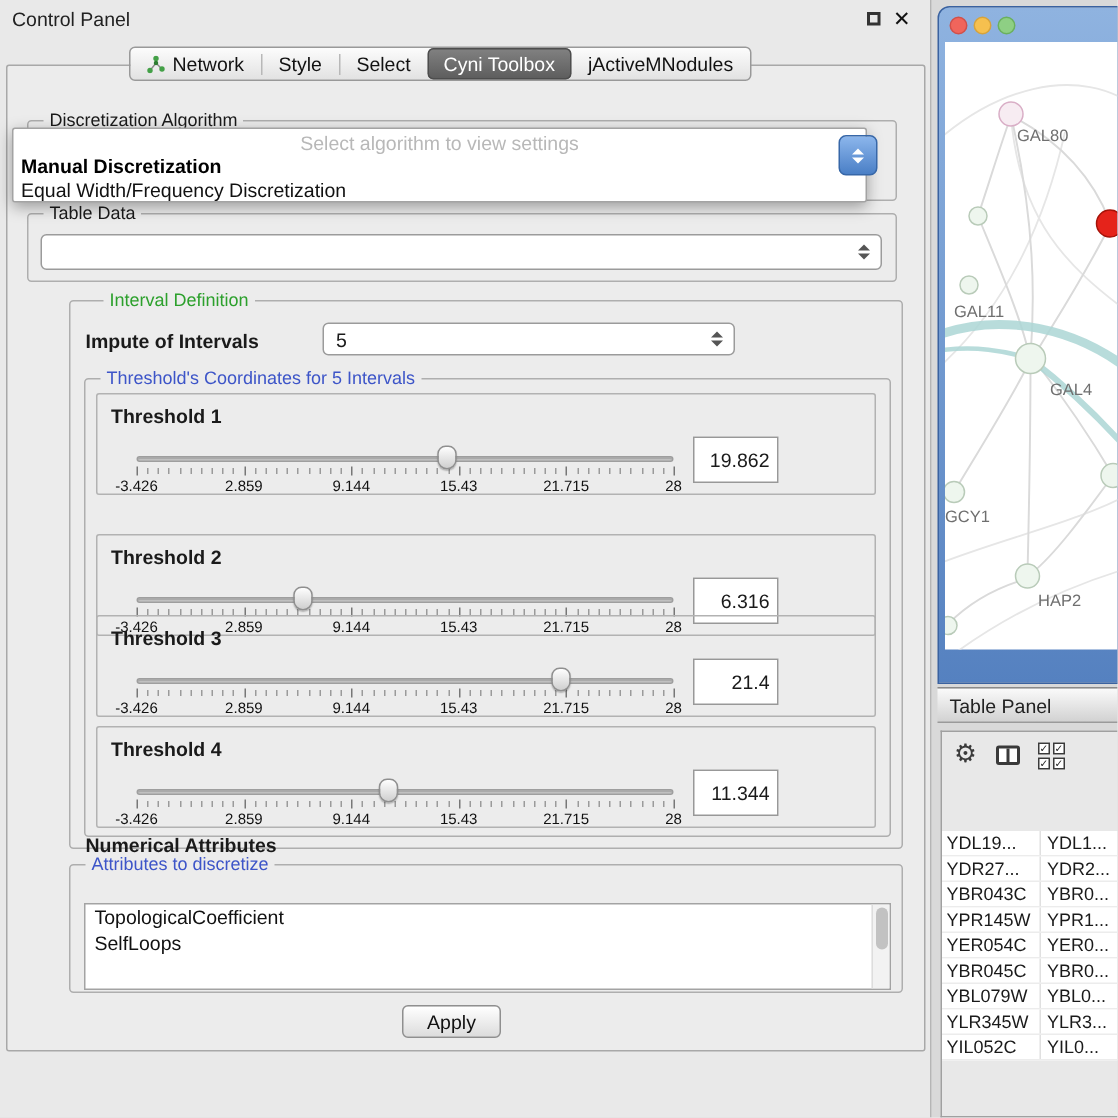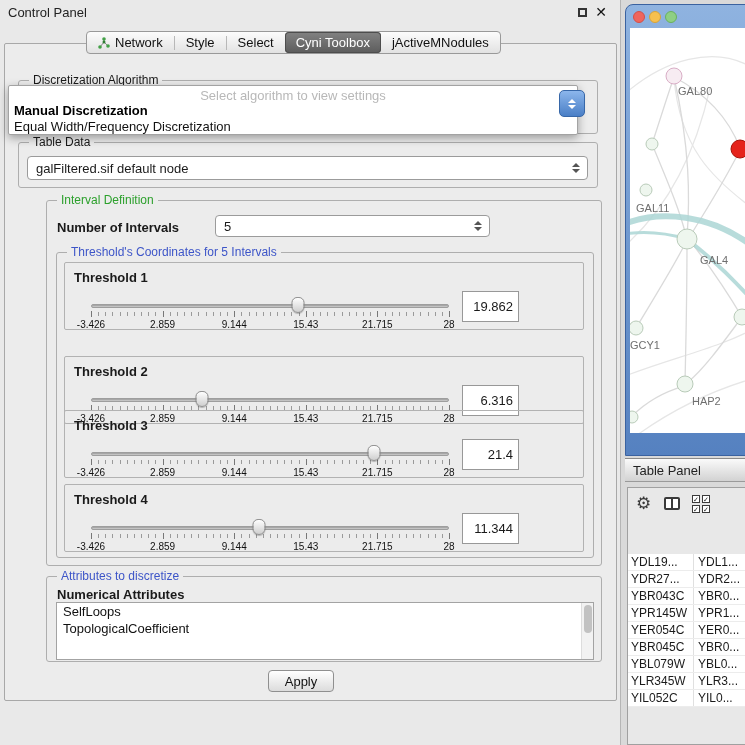--- a/index.html
+++ b/index.html
@@ -23,21 +23,21 @@
   .tabbar.top { left:86px; top:31px; }
   .tabbar.bottom { left:146px; top:703px; }
   .tab { display:flex; align-items:center; gap:5px; padding:0 11px; height:100%; color:#111; white-space:nowrap; }
   .tab.selected { background:linear-gradient(#828282,var(--selected-tab-dark,#5c5c5c)); color:#fff;
                   border-radius:4px; box-shadow:inset 0 0 0 1px #4d4d4d; }
   .tab-sep { width:1px; height:14px; background:#b8b8b8; }
 
   .group { position:absolute; border:1px solid #aeaeae; border-radius:3px; }
   .group-title { position:absolute; top:-8px; left:10px; background:#ececec; padding:0 4px;
                  font-size:12px; color:#1a1a1a; white-space:nowrap; }
-  .group-title.green { color:var(--group-title-green,#2ca02c); }
+  .group-title.green { color:var(--group-title-green,#2ca02c);margin-left:12px; }
   .group-title.blue  { color:var(--group-title-blue,#3d55c8); }
 
   .group-disc       { left:18px; top:80px;  width:580px; height:54px; }
   .group-table-data { left:18px; top:142px; width:580px; height:46px; }
   .group-interval   { left:46px; top:200px; width:556px; height:366px; }
   .group-thresholds { left:56px; top:252px; width:538px; height:306px; }
   .group-attrs      { left:46px; top:576px; width:556px; height:86px; }
 
   
   .algo-popup { position:absolute; left:8px; top:85px; width:570px; height:50px; background:#fff;
@@ -58,21 +58,21 @@
   .combo-arrows { position:absolute; right:7px; top:50%; transform:translateY(-50%);
                   display:flex; flex-direction:column; gap:2px; }
   .combo-arrows i { width:0; height:0; border-left:4px solid transparent; border-right:4px solid transparent; }
   .combo-arrows .up   { border-bottom:4px solid #555; }
   .combo-arrows .down { border-top:4px solid #555; }
   .table-data-combo { left:27px; top:156px; width:561px; height:24px; }
   .intervals-combo  { left:215px; top:215px; width:275px; height:22px; }
 
   .bold-label { position:absolute; font-size:13px; font-weight:bold; }
   .intervals-label { left:57px; top:220px; }
-  .attrs-label     { left:57px; top:587px; }
+  .attrs-label     { left:57px; top:556px; }
 
   .threshold-panel { position:absolute; left:64px; width:520px; height:68px;
                      border:1px solid #b2b2b2; border-radius:2px; }
   .threshold-label { position:absolute; left:9px; top:7px; font-weight:bold; font-size:13px; }
   .slider { position:absolute; left:26px; top:34px; width:358px; height:32px; }
   .slider-track { position:absolute; left:0; right:0; top:7px; height:4px; background:#c7c7c7;
                   border:1px solid #9e9e9e; border-radius:3px; box-shadow:inset 0 1px 1px rgba(0,0,0,.18); }
   .slider-thumb { position:absolute; top:0; width:13px; height:16px; transform:translateX(-50%);
                   background:linear-gradient(#fefefe,#cfcfcf); border:1px solid #8f8f8f;
                   border-radius:6px 6px 7px 7px; box-shadow:0 1px 1px rgba(0,0,0,.25); }
@@ -180,31 +180,30 @@
   </div>
   <div class="algo-stepper">
     <i class="up"></i>
     <i class="down"></i>
   </div>
 
   <div class="group group-table-data">
     <span class="group-title">Table Data</span>
   </div>
   <div class="combobox table-data-combo">
-    <span>galFiltered.sif default node</span>
     <span class="combo-arrows">
         <i class="up"></i>
         <i class="down"></i>
       </span>
   </div>
 
   <div class="group group-interval">
     <span class="group-title green">Interval Definition</span>
   </div>
-  <span class="bold-label intervals-label">Number of Intervals</span>
+  <span class="bold-label intervals-label">Impute of Intervals</span>
   <div class="combobox intervals-combo">
     <span>5</span>
     <span class="combo-arrows">
         <i class="up"></i>
         <i class="down"></i>
       </span>
   </div>
   <div class="group group-thresholds">
     <span class="group-title blue">Threshold's Coordinates for 5 Intervals</span>
   </div>
@@ -485,22 +484,22 @@
     </div>
     <div class="threshold-value">11.344</div>
   </div>
 
   <div class="group group-attrs">
     <span class="group-title blue">Attributes to discretize</span>
   </div>
   <span class="bold-label attrs-label">Numerical Attributes</span>
   <div class="listbox">
     <div class="list-items">
+        <div class="list-item">TopologicalCoefficient</div>
         <div class="list-item">SelfLoops</div>
-        <div class="list-item">TopologicalCoefficient</div>
       </div>
     <div class="list-scrollbar">
       <div class="list-scroll-thumb"></div>
     </div>
   </div>
 
   <button class="apply-btn">Apply</button>
 
 </div>
 

